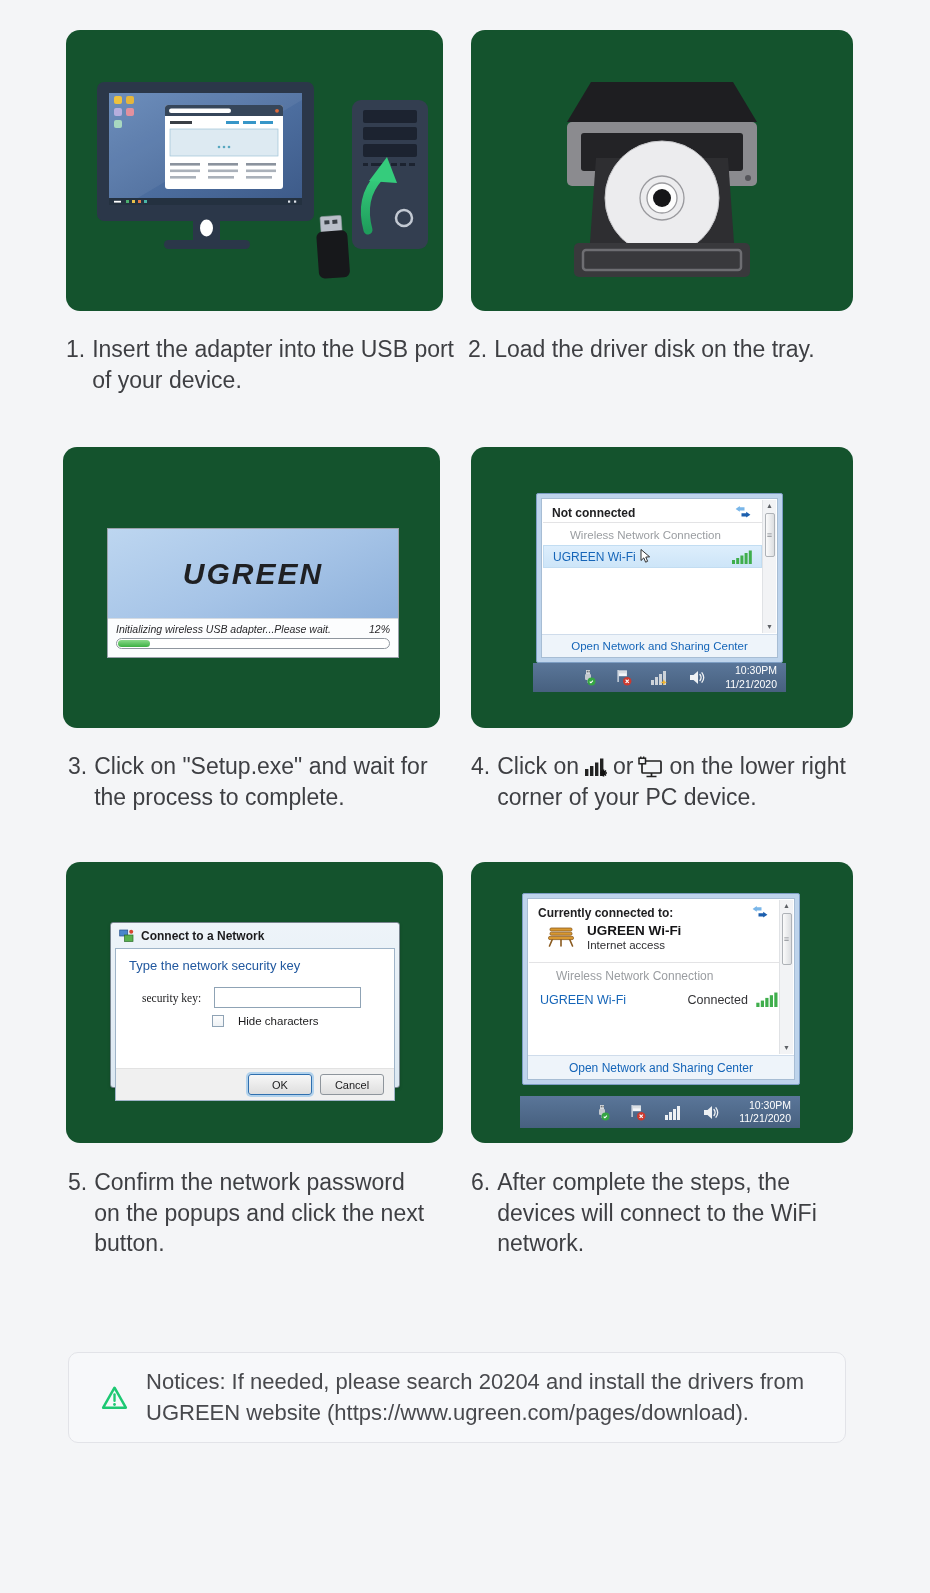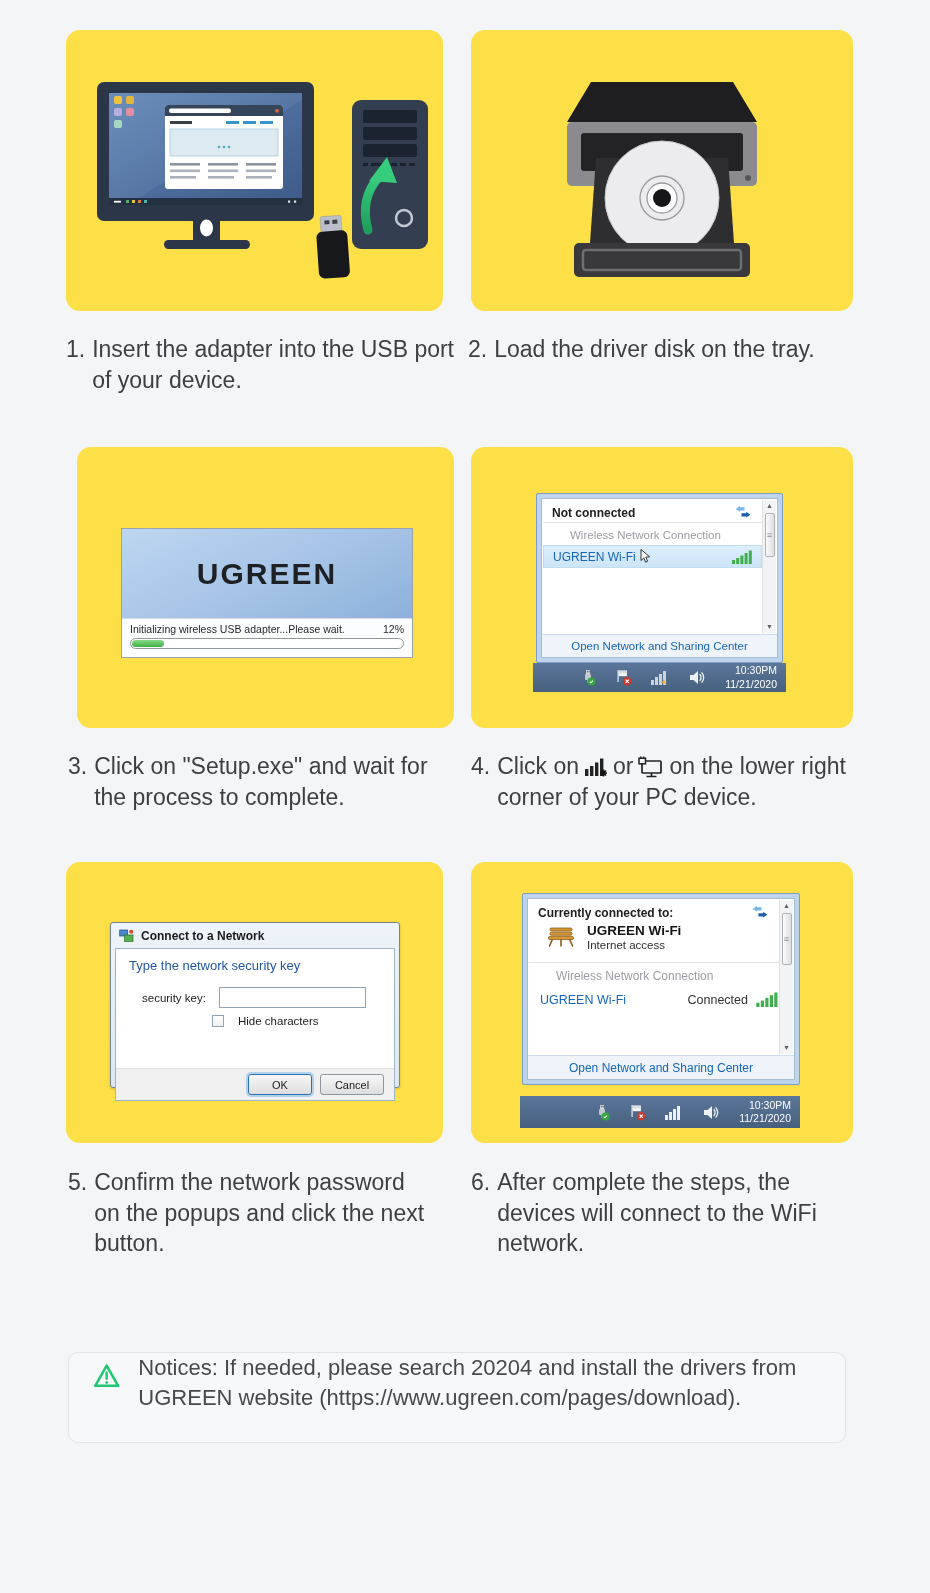--- a/index.html
+++ b/index.html
@@ -1,23 +1,23 @@
 <!DOCTYPE html>
 <html><head>
 <meta charset="utf-8">
 <style>
   * { margin:0; padding:0; box-sizing:border-box; }
   body { background:#e9eaee; font-family:"Liberation Sans","DejaVu Sans",sans-serif; }
   .page { position:relative; width:930px; height:1593px; background:#f4f5f7; overflow:hidden; }
 
   
-  .card { position:absolute; background:#fde047; border-radius:14px; }
+  .card { position:absolute; background:#14532d; border-radius:14px; }
   #card1 { left:66px;  top:30px;  width:377px; height:281px; }
   #card2 { left:471px; top:30px;  width:382px; height:281px; }
-  #card3 { left:77px;  top:447px; width:377px; height:281px; }
+  #card3 { left:63px;  top:447px; width:377px; height:281px;font-style:italic; }
   #card4 { left:471px; top:447px; width:382px; height:281px; }
   #card5 { left:66px;  top:862px; width:377px; height:281px; }
   #card6 { left:471px; top:862px; width:382px; height:281px; }
 
   
   .caption { position:absolute; display:flex; gap:7px; font-size:23px; color:#3e3f43; line-height:1.33; }
   .cap-num { flex:none; }
   #cap1 { left:66px;  top:334px; }  #cap1 .cap-body { max-width:372px; }
   #cap2 { left:468px; top:334px; }  #cap2 .cap-body { max-width:400px; }
   #cap3 { left:68px;  top:751px; }  #cap3 .cap-body { max-width:352px; }
@@ -66,33 +66,33 @@
   .taskbar { position:absolute; background:linear-gradient(#5a7699,#47607f); display:flex; align-items:center;
     justify-content:flex-end; gap:19px; padding-right:9px; }
   .tb-time { color:#fff; font-size:10.5px; text-align:right; line-height:1.25; }
 
   
   .dlg { position:absolute; left:44px; top:60px; width:290px; height:166px; border:1px solid #77838d;
     border-radius:3px; background:linear-gradient(#eef4f9,#dce8f2); padding:0 4px 4px; box-shadow:0 1px 3px rgba(0,0,0,.18); }
   .dlg-title { height:25px; display:flex; align-items:center; gap:7px; padding:0 4px; font-size:12px; font-weight:700; color:#1b1b1d; }
   .dlg-client { background:#fff; border:1px solid #9fb4c8; height:153px; display:flex; flex-direction:column; }
   .dlg-head { color:#21589f; font-size:13px; padding:9px 13px 0; }
-  .dlg-form { display:flex; align-items:center; margin-top:14px; padding-left:26px; gap:13px; font-size:11.5px; color:#1b1b1d; }
+  .dlg-form { display:flex; align-items:center; margin-top:14px; padding-left:26px; gap:13px; font-size:11.5px; color:#1b1b1d;font-family:Liberation Serif, serif; }
   .dlg-input { width:147px; height:21px; border:1px solid #8fa3b5; background:#fff; }
   .dlg-check { display:flex; align-items:center; gap:14px; margin:7px 0 16px 96px; font-size:11.5px; color:#1b1b1d; }
   .checkbox { width:12px; height:12px; border:1px solid #8fa3b5; background:linear-gradient(#fdfdfd,#eef2f5); }
   .dlg-footer { margin-top:auto; height:32px; background:#f0f0f0; border-top:1px solid #e2e2e2;
     display:flex; align-items:center; justify-content:flex-end; gap:8px; padding-right:10px; }
   .btn { width:64px; height:21px; font-size:11px; display:flex; align-items:center; justify-content:center;
     color:#1b1b1d; background:linear-gradient(#f7f7f7,#dedede); border:1px solid #8e959c; border-radius:3px; }
   .btn-ok { border:1px solid #2f6fae; box-shadow:0 0 0 2px rgba(125,185,235,.55); }
 
   
   .notice { position:absolute; left:68px; top:1352px; width:778px; height:91px; background:#f7f8fa;
-    border:1px solid #e2e3e8; border-radius:10px; display:flex; align-items:flex-start; gap:18px; padding:0 14px 0 24px; }
+    border:1px solid #e2e3e8; border-radius:10px; display:flex; align-items:center; gap:18px; padding:0 14px 0 32px; }
   .notice-text { font-size:22px; color:#48494d; line-height:1.38; max-width:700px; }
 </style>
 </head>
 <body>
 
 <div class="page">
 
   <div class="card" id="card1">
     <svg width="377" height="281" viewBox="0 0 377 281">
       <defs>

